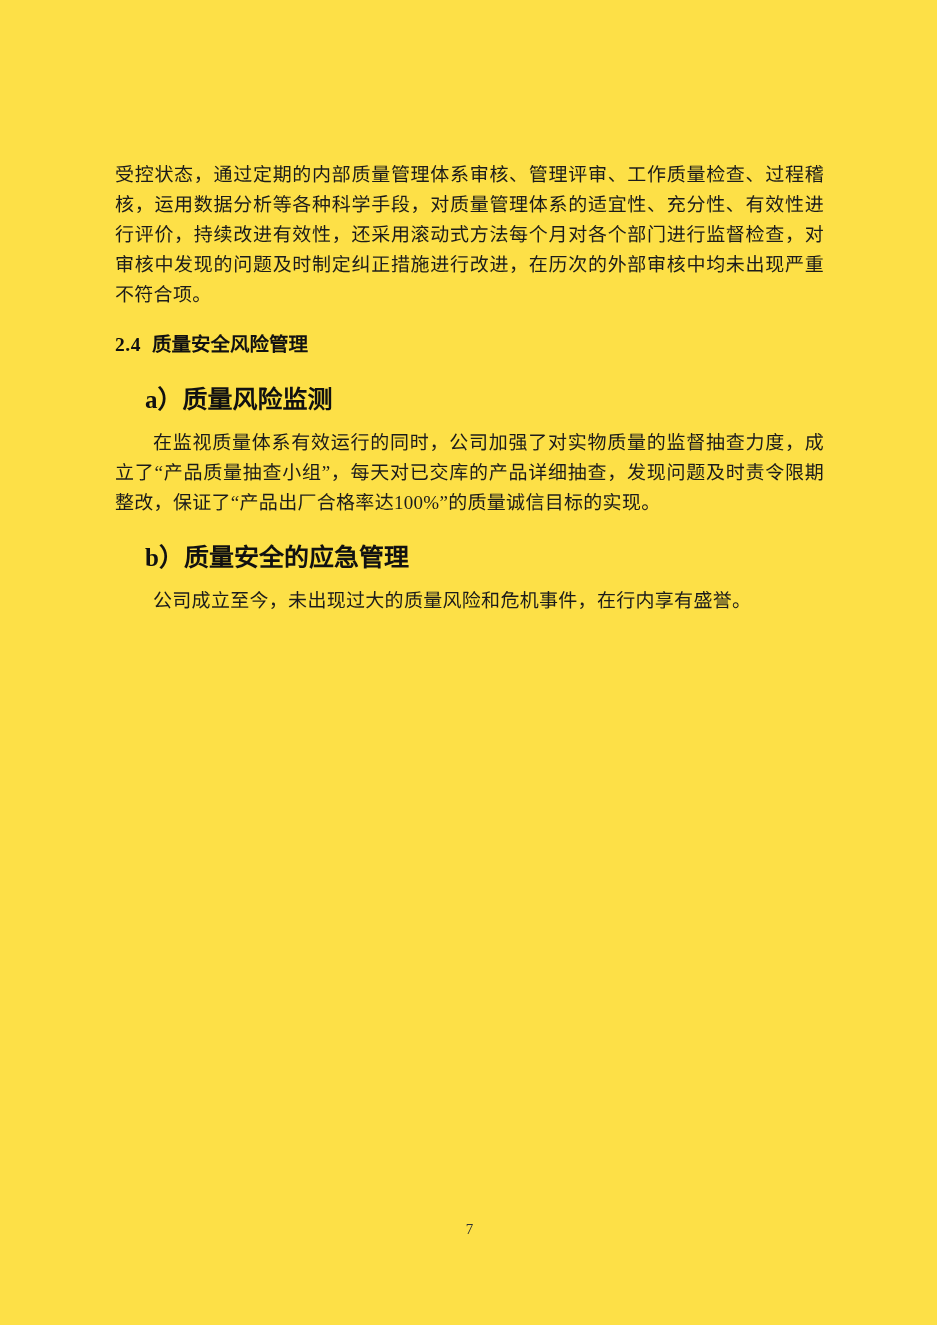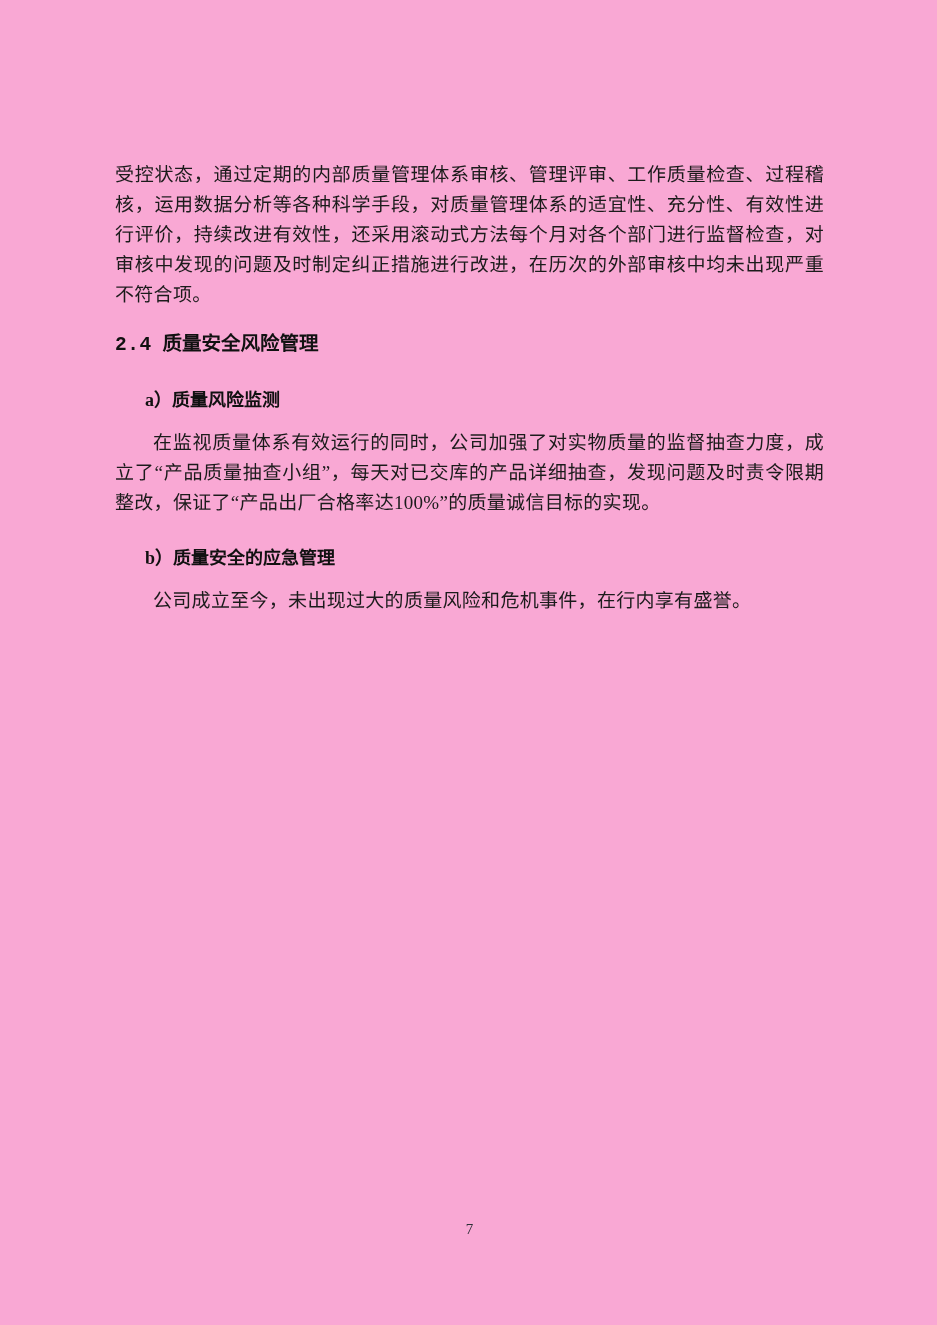--- a/index.html
+++ b/index.html
@@ -11,21 +11,21 @@
     width: 937px;
     height: 1325px;
     position: relative;
     overflow: hidden;
     font-family: "Liberation Serif", "DejaVu Serif", serif;
     color: #1b1b1b;
   }
   .page {
     position: absolute;
     inset: 0;
-    background: #f9a8d4;
+    background: #fde047;
   }
   .content {
     position: absolute;
     left: 115px;
     top: 0;
     width: 709px;
     padding-top: 160px;
     box-sizing: border-box;
   }
   .para {
@@ -39,28 +39,27 @@
   .para.continued {
     text-indent: 0;
     margin-top: 0;
   }
   .heading {
     font-size: 19.5px;
     font-weight: bold;
     line-height: 30px;
     margin: 20px 0 0 0;
     color: #111;
-    font-family: Liberation Mono, monospace;
   }
   .heading .h-num {
     margin-right: 11px;
     letter-spacing: 0.5px;
   }
   .subheading {
-    font-size: 18px;
+    font-size: 25px;
     font-weight: bold;
     line-height: 30px;
     margin: 25px 0 0 30px;
     color: #111;
   }
   .page-footer {
     position: absolute;
     left: 115px;
     top: 1220px;
     width: 709px;

